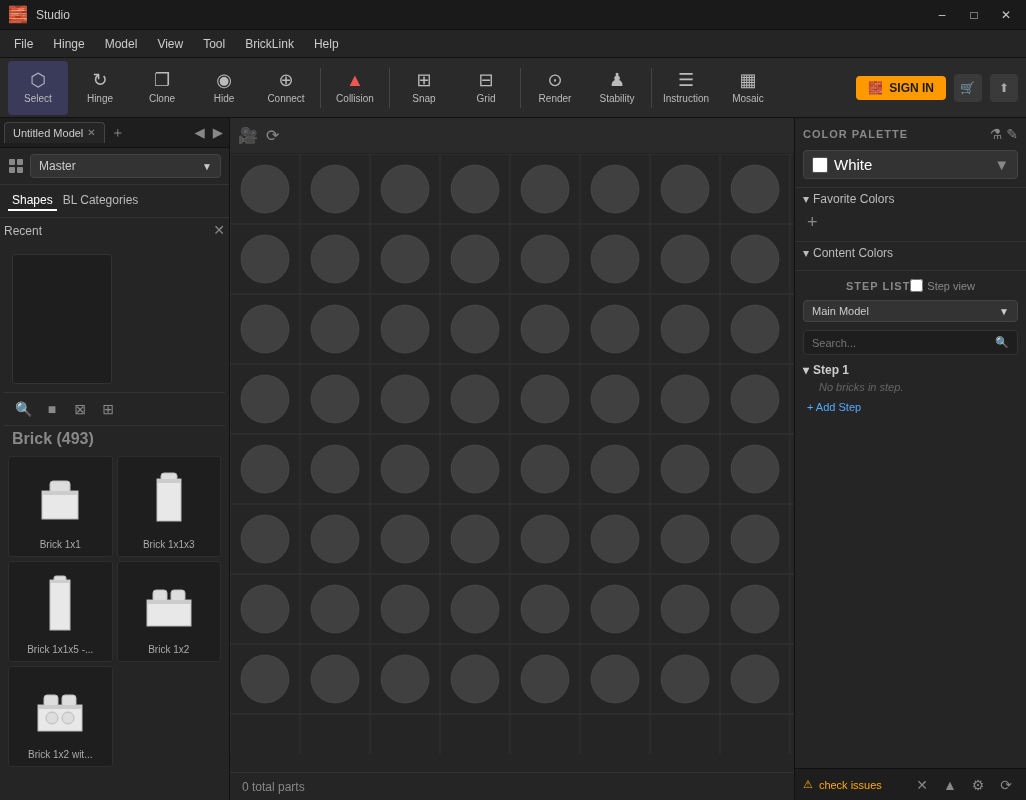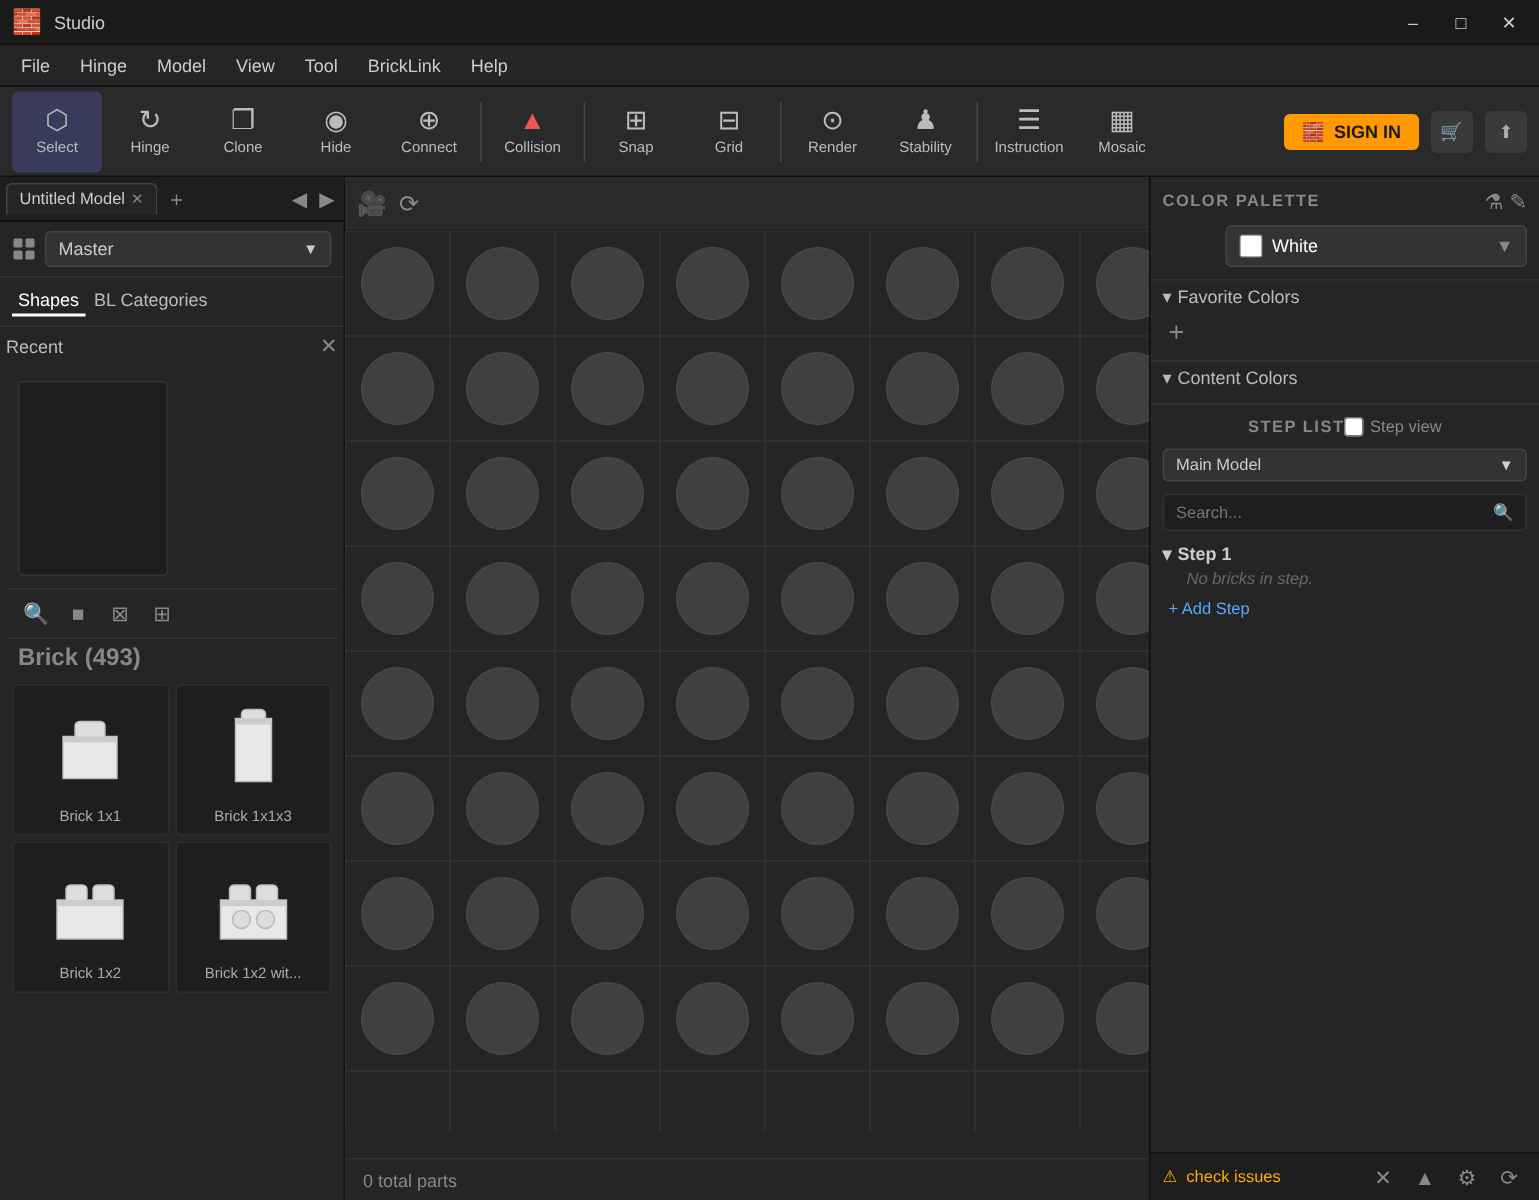--- a/index.html
+++ b/index.html
@@ -72,29 +72,29 @@
     #viewport { flex: 1; background: #2a2a2a; position: relative; display: flex; flex-direction: column; }
     #viewport-toolbar { height: 36px; display: flex; align-items: center; padding: 0 8px; gap: 8px; border-bottom: 1px solid #222; }
     .vp-btn { background: none; border: none; color: #888; cursor: pointer; font-size: 16px; }
     #viewport-canvas { flex: 1; position: relative; overflow: hidden; background: #1a1a1a; }
     #status-bar { height: 28px; background: #252525; border-top: 1px solid #333; display: flex; align-items: center; padding: 0 12px; font-size: 12px; color: #888; }
 
     
     .lego-grid { width: 100%; height: 100%; position: absolute; top: 0; left: 0; }
 
     
-    #right-panel { width: 260px; background: #252525; border-left: 1px solid #111; display: flex; flex-direction: column; }
+    #right-panel { width: 232px; background: #252525; border-left: 1px solid #111; display: flex; flex-direction: column; }
 
     
     #color-palette { padding: 8px; border-bottom: 1px solid #333; }
     .palette-header { display: flex; align-items: center; justify-content: space-between; margin-bottom: 8px; }
     .palette-title { font-size: 11px; color: #888; font-weight: bold; letter-spacing: 1px; text-transform: uppercase; }
     .palette-actions { display: flex; gap: 4px; }
     .palette-btn { background: none; border: none; color: #888; cursor: pointer; font-size: 14px; }
-    .color-dropdown { background: #333; border: 1px solid #444; border-radius: 4px; padding: 5px 8px; color: #fff; display: flex; align-items: center; gap: 6px; cursor: pointer; font-size: 12px; margin-left: 42px; }
+    .color-dropdown { background: #333; border: 1px solid #444; border-radius: 4px; padding: 5px 8px; color: #fff; display: flex; align-items: center; gap: 6px; cursor: pointer; font-size: 15px; }
     .color-swatch { width: 16px; height: 16px; background: white; border: 1px solid #555; border-radius: 2px; }
     .color-dropdown-arrow { margin-left: auto; color: #888; }
 
     
     #favorite-colors { padding: 4px 8px 8px; border-bottom: 1px solid #333; }
     .fav-header { display: flex; align-items: center; gap: 4px; margin-bottom: 6px; color: #bbb; font-size: 12px; cursor: pointer; }
     .fav-add { color: #888; font-size: 18px; cursor: pointer; padding-left: 4px; }
 
     
     #content-colors { padding: 4px 8px; border-bottom: 1px solid #333; }
@@ -283,20 +283,30 @@
           <div class="brick-img">
             <svg width="60" height="60" viewBox="0 0 60 60">
               <rect x="18" y="10" width="24" height="42" fill="#e8e8e8" stroke="#bbb" stroke-width="1"></rect>
               <rect x="22" y="4" width="16" height="8" rx="3" fill="#ddd" stroke="#bbb" stroke-width="1"></rect>
               <rect x="18" y="10" width="24" height="4" fill="#ccc"></rect>
             </svg>
           </div>
           <span class="brick-name">Brick 1x1x3</span>
         </div>
 
+        <div class="brick-item">
+          <div class="brick-img">
+            <svg width="60" height="60" viewBox="0 0 60 60">
+              <rect x="20" y="6" width="20" height="50" fill="#e8e8e8" stroke="#bbb" stroke-width="1"></rect>
+              <rect x="24" y="2" width="12" height="6" rx="2" fill="#ddd" stroke="#bbb" stroke-width="1"></rect>
+              <rect x="20" y="6" width="20" height="3" fill="#ccc"></rect>
+            </svg>
+          </div>
+          <span class="brick-name">Brick 1x1x5 -...</span>
+        </div>
 
 
         <div class="brick-item">
           <div class="brick-img">
             <svg width="60" height="60" viewBox="0 0 60 60">
               <rect x="8" y="26" width="44" height="26" fill="#e8e8e8" stroke="#bbb" stroke-width="1"></rect>
               <rect x="14" y="16" width="14" height="12" rx="3" fill="#ddd" stroke="#bbb" stroke-width="1"></rect>
               <rect x="32" y="16" width="14" height="12" rx="3" fill="#ddd" stroke="#bbb" stroke-width="1"></rect>
               <rect x="8" y="26" width="44" height="4" fill="#ccc"></rect>
             </svg>

